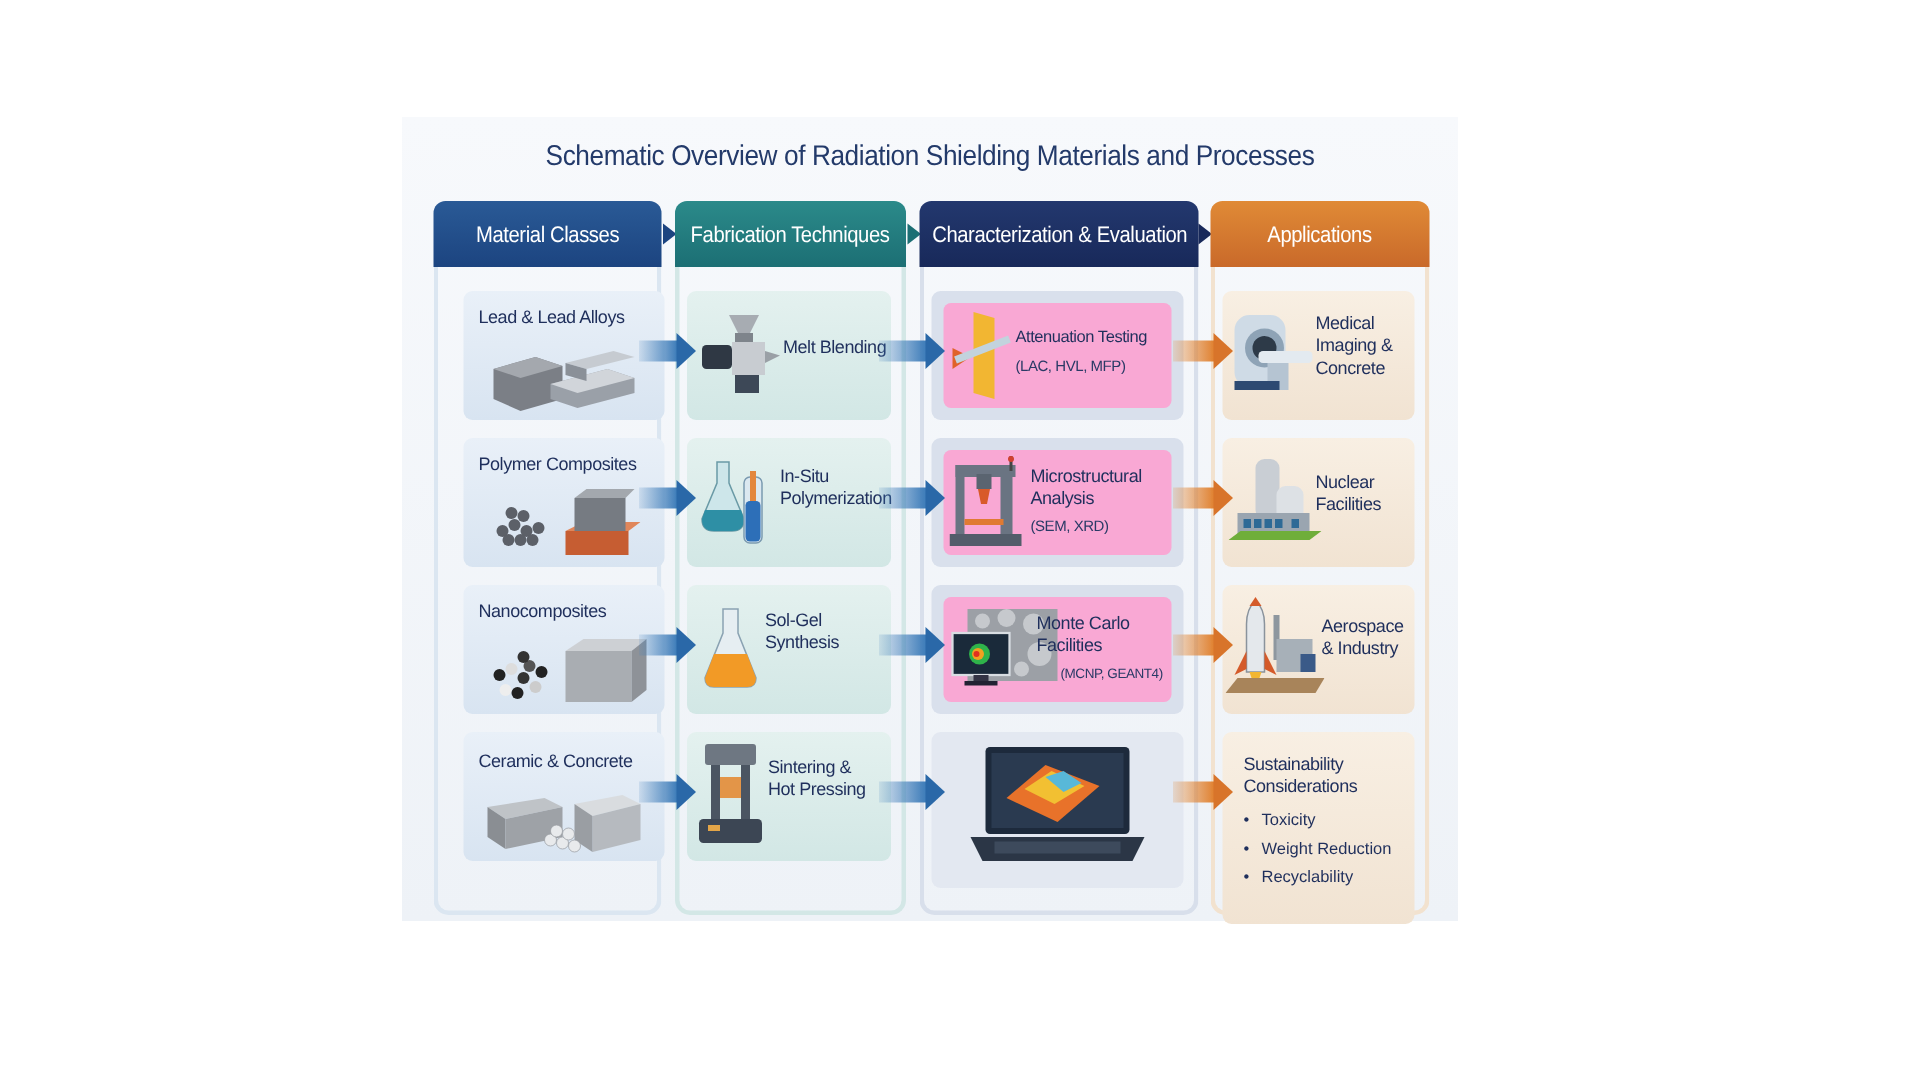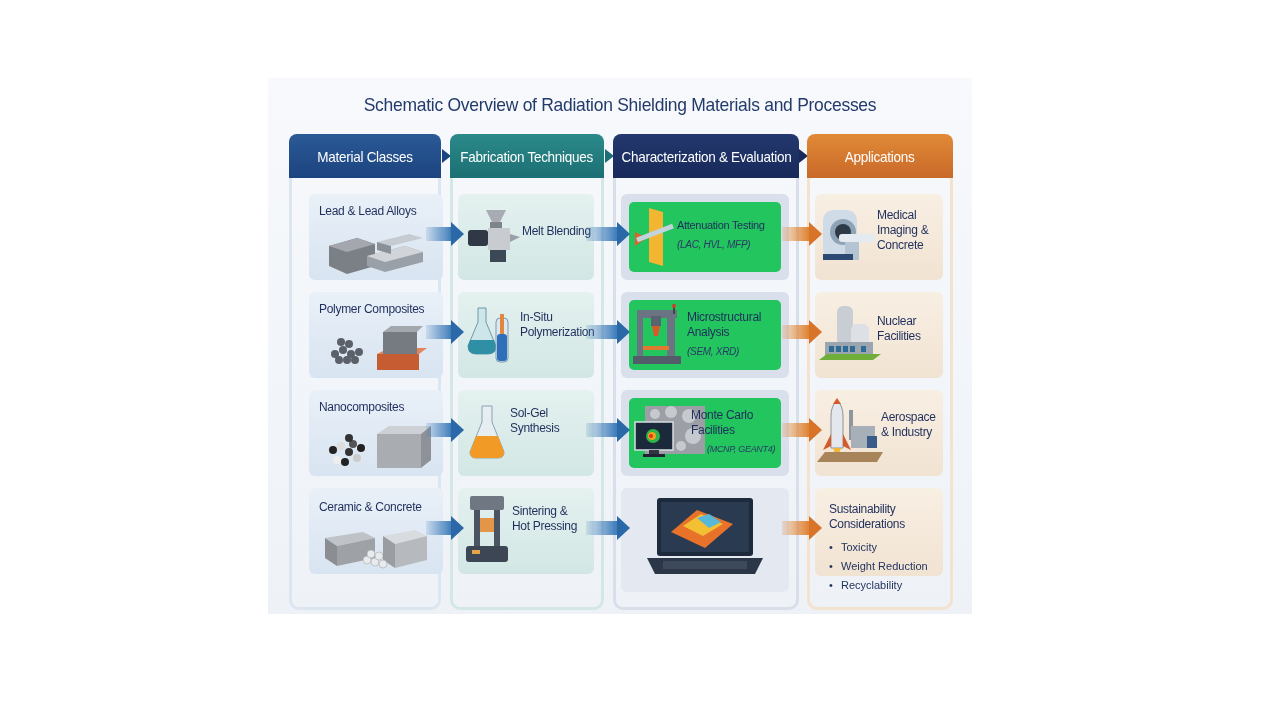--- a/index.html
+++ b/index.html
@@ -34,25 +34,25 @@
   .c4 .hdr { background: linear-gradient(180deg, #e08a36 0%, #c9692a 100%); }
   .c4 .col-frame { border-color: #f2e2cf; }
 
   .chev { position: absolute; top: 71px; width: 0; height: 0;
     border-top: 7px solid transparent; border-bottom: 7px solid transparent; border-left: 9px solid #1c4480; }
 
   .card { position: absolute; border-radius: 6px; }
   .c1 .card { left: 8px; width: 134px; height: 86px; background: linear-gradient(180deg, #e9f0f8, #d8e4f1); margin-left: 12px; }
   .c2 .card { left: 8px; width: 136px; height: 86px; background: linear-gradient(180deg, #e4f1ef, #d2e7e5); }
   .c3 .card { left: 8px; width: 168px; height: 86px; background: #d9e0ec; }
-  .c3 .inner { position: absolute; left: 8px; right: 8px; top: 8px; bottom: 8px; background: #22c55e; border-radius: 5px; padding-left: 22px; }
+  .c3 .inner { position: absolute; left: 8px; right: 8px; top: 8px; bottom: 8px; background: #f9a8d4; border-radius: 5px; padding-left: 22px; }
   .c4 .card { left: 8px; width: 128px; height: 86px; background: linear-gradient(180deg, #f8efe3, #f1e3d2); }
 
   .lbl { position: absolute; font-size: 12px; color: #1f2f5c; letter-spacing: -0.3px; line-height: 15px; white-space: nowrap; }
-  .sub { font-size: 10px; color: #2a3a66; font-style: italic; }
+  .sub { font-size: 10px; color: #2a3a66; }
 
   .arrow { position: absolute; height: 24px; }
   .arrow .shaft { position: absolute; left: 0; top: 5px; height: 14px; right: 12px; }
   .arrow .head { position: absolute; right: 0; top: 0; width: 0; height: 0;
     border-top: 12px solid transparent; border-bottom: 12px solid transparent; border-left: 13px solid; }
   .a-blue .shaft { background: linear-gradient(90deg, rgba(70,130,190,0.15), #3a7ab8); }
   .a-blue .head { border-left-color: #2a68a8; }
   .a-orange .shaft { background: linear-gradient(90deg, rgba(225,140,60,0.2), #e0802e); }
   .a-orange .head { border-left-color: #d8742a; }
 
@@ -341,21 +341,21 @@
         <rect x="34" y="30" width="24" height="22" fill="#a7b0b8"></rect>
         <rect x="50" y="40" width="10" height="12" fill="#3a5a88"></rect>
         <polygon points="0,66 60,66 66,56 8,56" fill="#a8845a"></polygon>
       </svg>
       <div class="lbl" style="left:66px;top:20px">
         <div>Aerospace</div>
         <div>&amp; Industry</div>
       </div>
     </div>
 
-    <div class="card" style="top:354px;height:88px">
+    <div class="card" style="top:354px;height:128px">
       <div class="lbl" style="left:14px;top:14px">
         <div>Sustainability</div>
         <div>Considerations</div>
       </div>
       <div class="bullets">
         <div>Toxicity</div>
         <div>Weight Reduction</div>
         <div>Recyclability</div>
       </div>
     </div>

